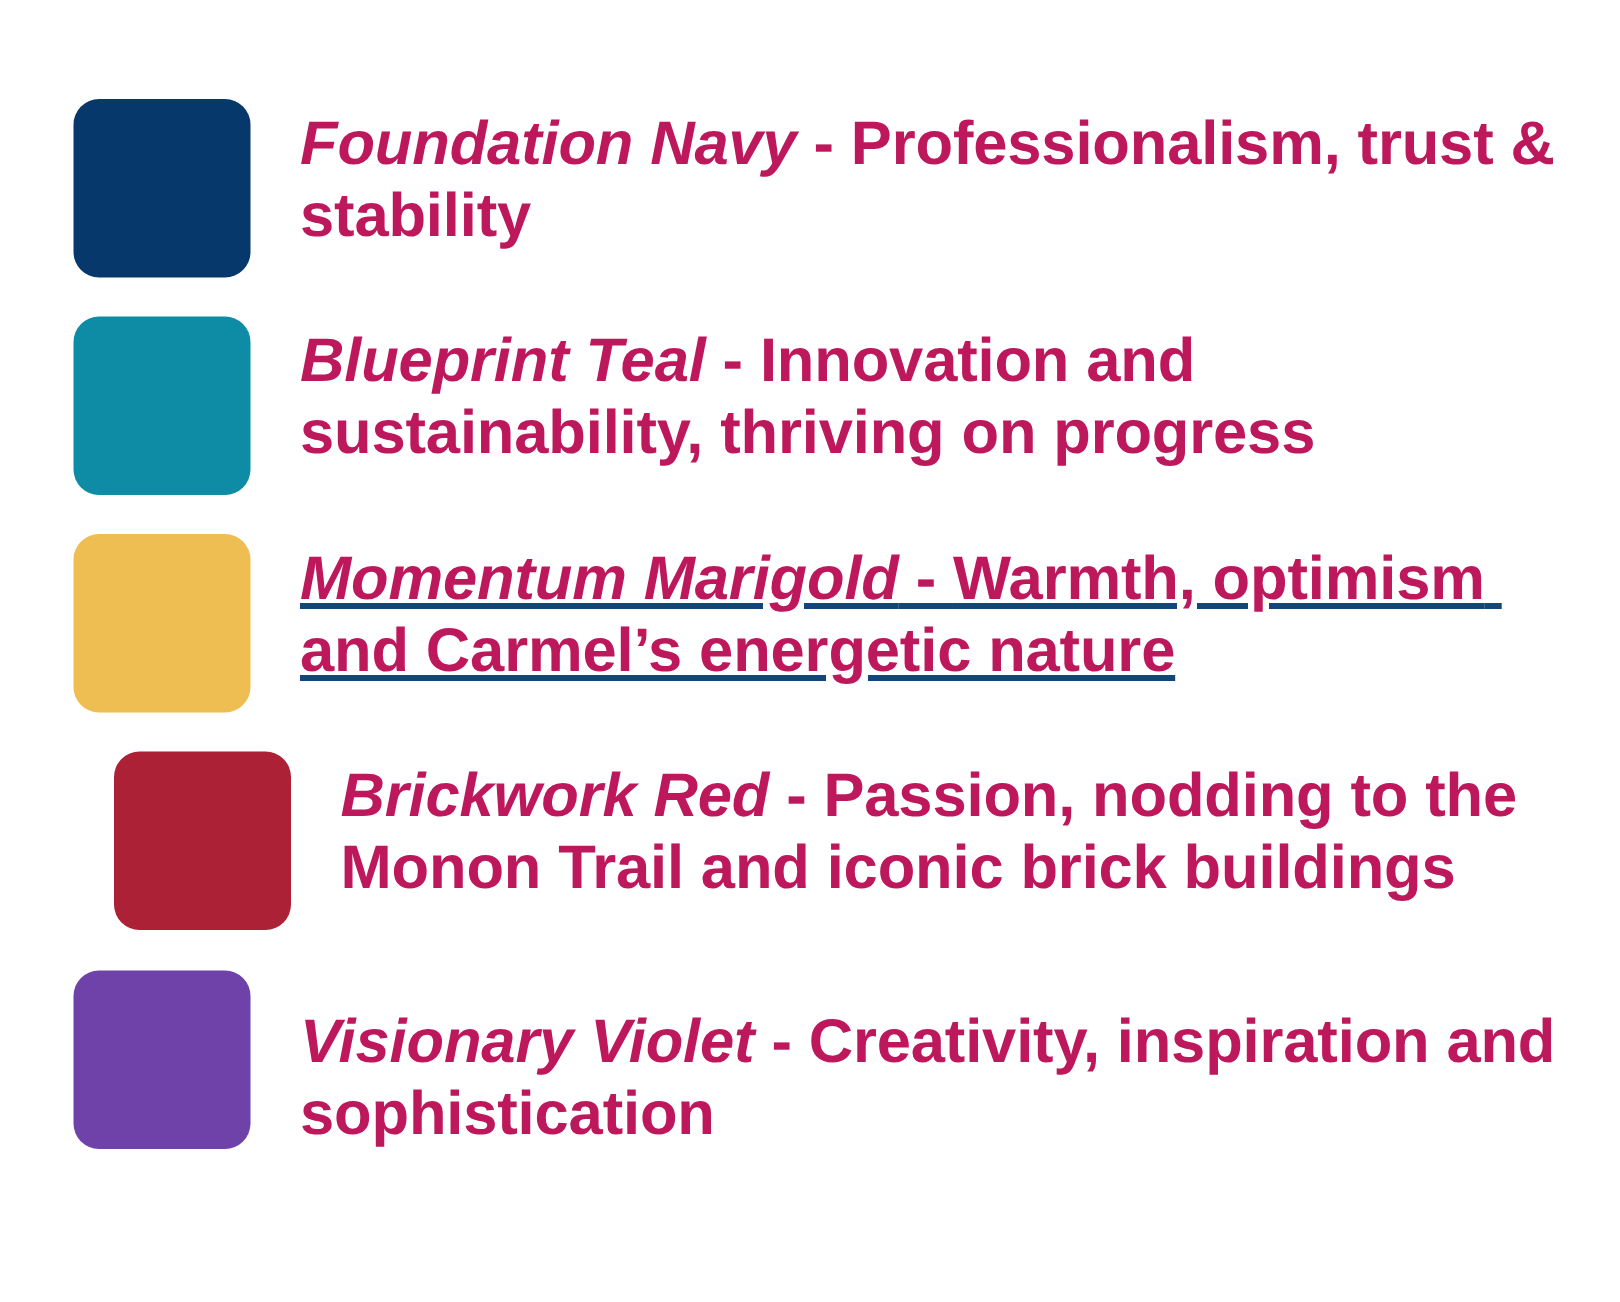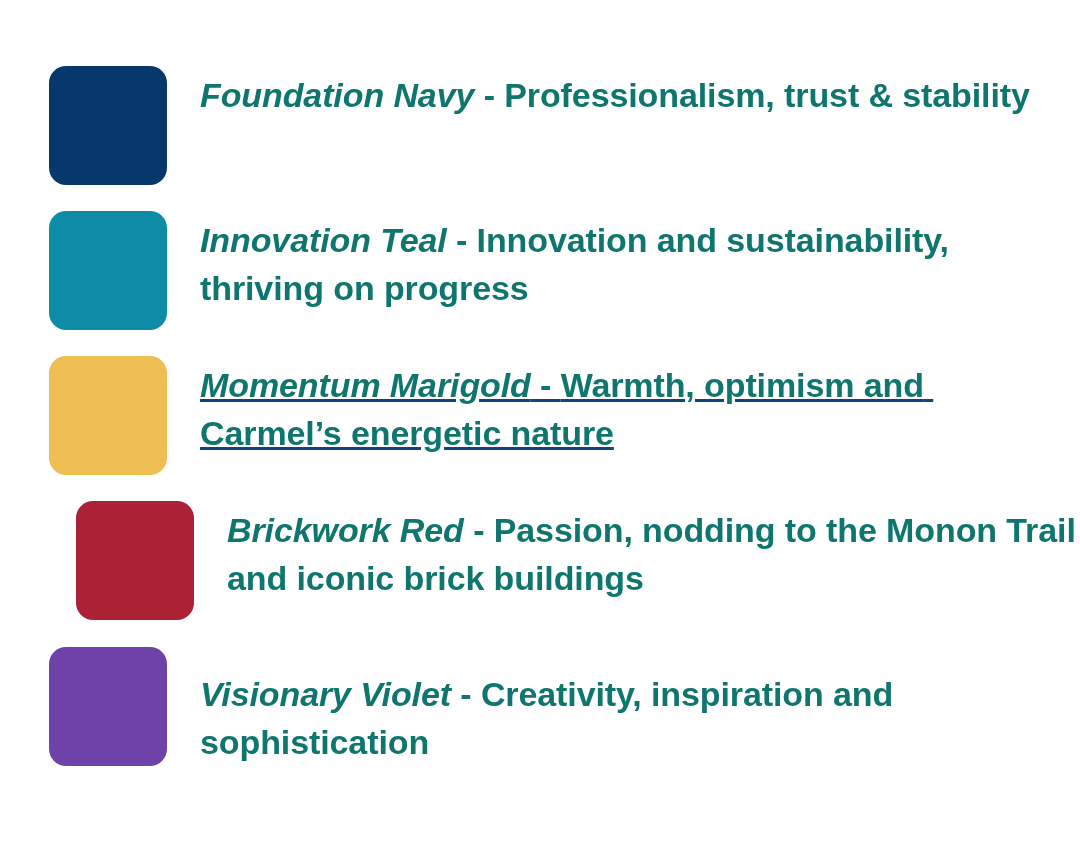--- a/index.html
+++ b/index.html
@@ -38,22 +38,22 @@
     flex: 0 0 auto;
     width: 118px;
     height: 119px;
     border-radius: 17px;
   }
 
   .row-text {
     flex: 1 1 auto;
     margin-left: 33px;
     padding-top: 5px;
-    color: #0f766e;
-    font-size: 34px;
+    color: #be185d;
+    font-size: 41px;
     font-weight: bold;
     line-height: 48px;
     letter-spacing: -0.1px;
     white-space: pre-wrap;
   }
 
   .color-name {
     font-style: italic;
     font-weight: bold;
   }
@@ -80,21 +80,21 @@
 
 <div id="palette-legend" style="color: rgb(17, 69, 124);">
 
   <div class="legend-row" id="legend-row-0">
     <div class="swatch" style="background-color: rgb(6, 56, 107);"></div>
     <div class="row-text"><span class="color-name">Foundation Navy</span><span class="sep"> - </span><span class="desc">Professionalism, trust &amp; stability</span></div>
   </div>
 
   <div class="legend-row" id="legend-row-1">
     <div class="swatch" style="background-color: rgb(14, 140, 166);"></div>
-    <div class="row-text"><span class="color-name">Innovation Teal</span><span class="sep"> - </span><span class="desc">Innovation and sustainability, thriving on progress</span></div>
+    <div class="row-text"><span class="color-name">Blueprint Teal</span><span class="sep"> - </span><span class="desc">Innovation and sustainability, thriving on progress</span></div>
   </div>
 
   <div class="legend-row" id="legend-row-2">
     <div class="swatch" style="background-color: rgb(238, 190, 82);"></div>
     <div class="row-text"><span class="color-name">Momentum Marigold</span><span class="sep"> - </span><span class="desc">Warmth, optimism and Carmel’s energetic nature</span></div>
   </div>
 
   <div class="legend-row" id="legend-row-3">
     <div class="swatch" style="background-color: rgb(173, 33, 55);"></div>
     <div class="row-text"><span class="color-name">Brickwork Red</span><span class="sep"> - </span><span class="desc">Passion, nodding to the Monon Trail and iconic brick buildings</span></div>

